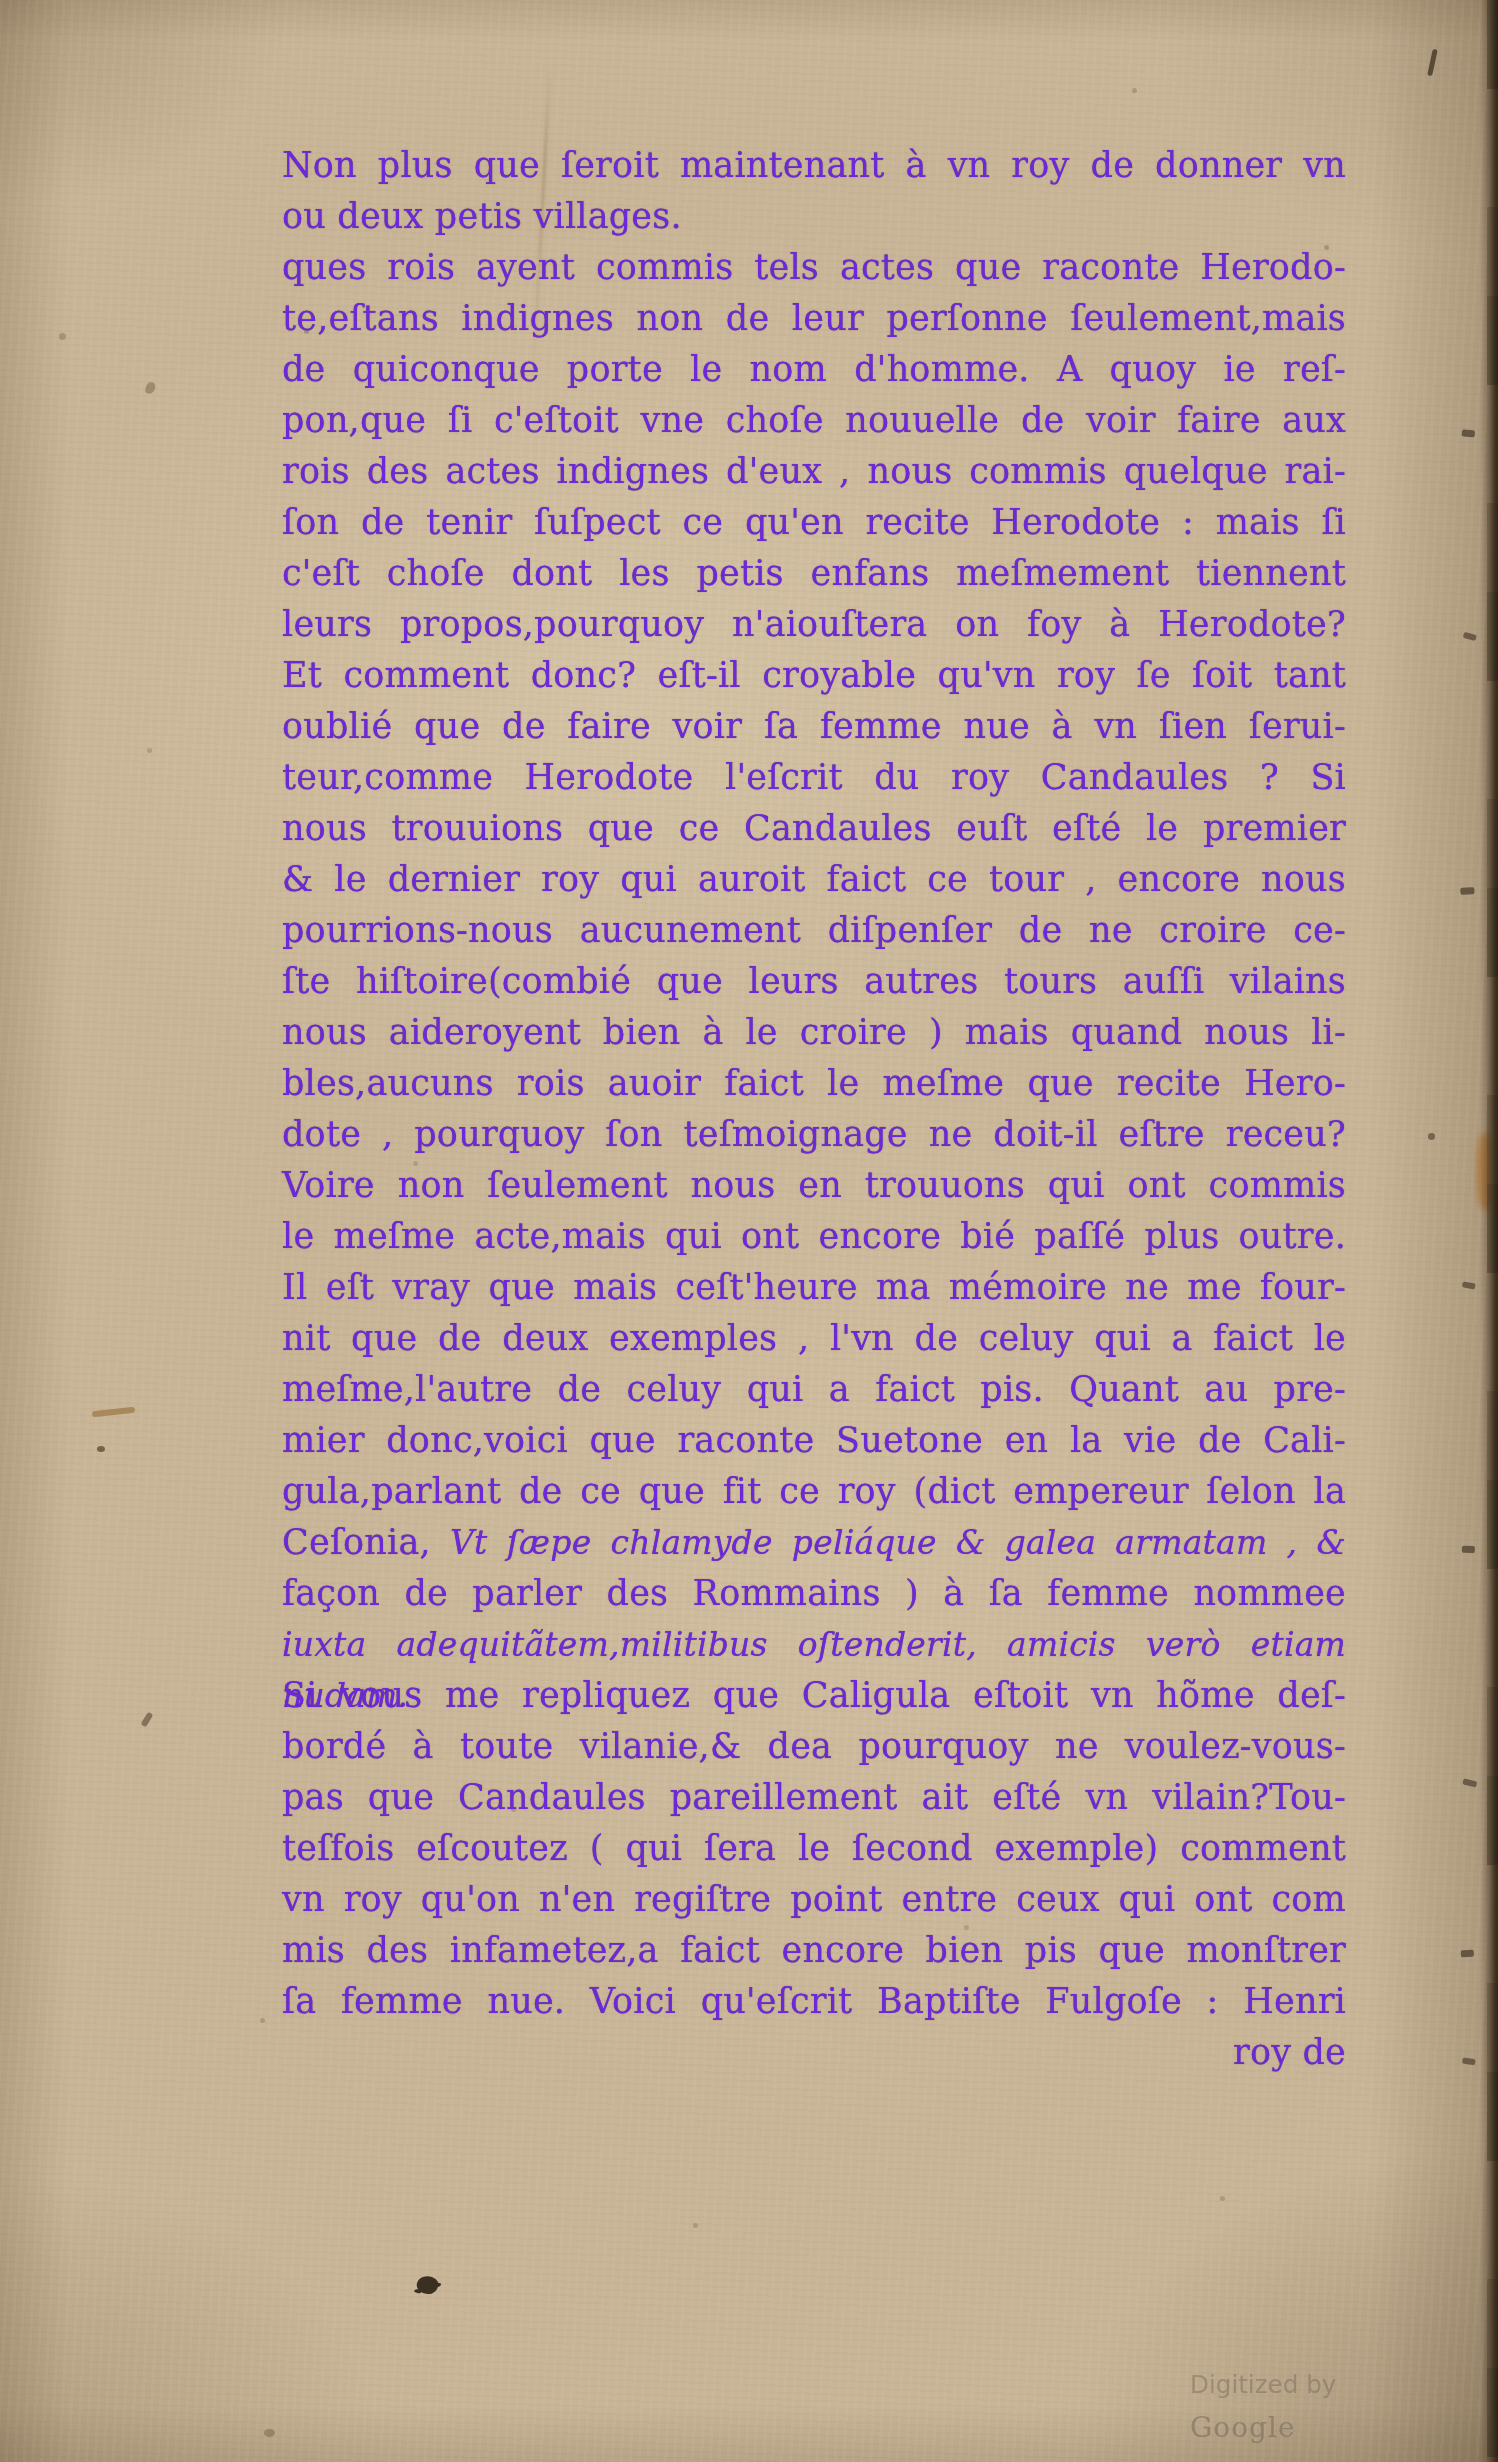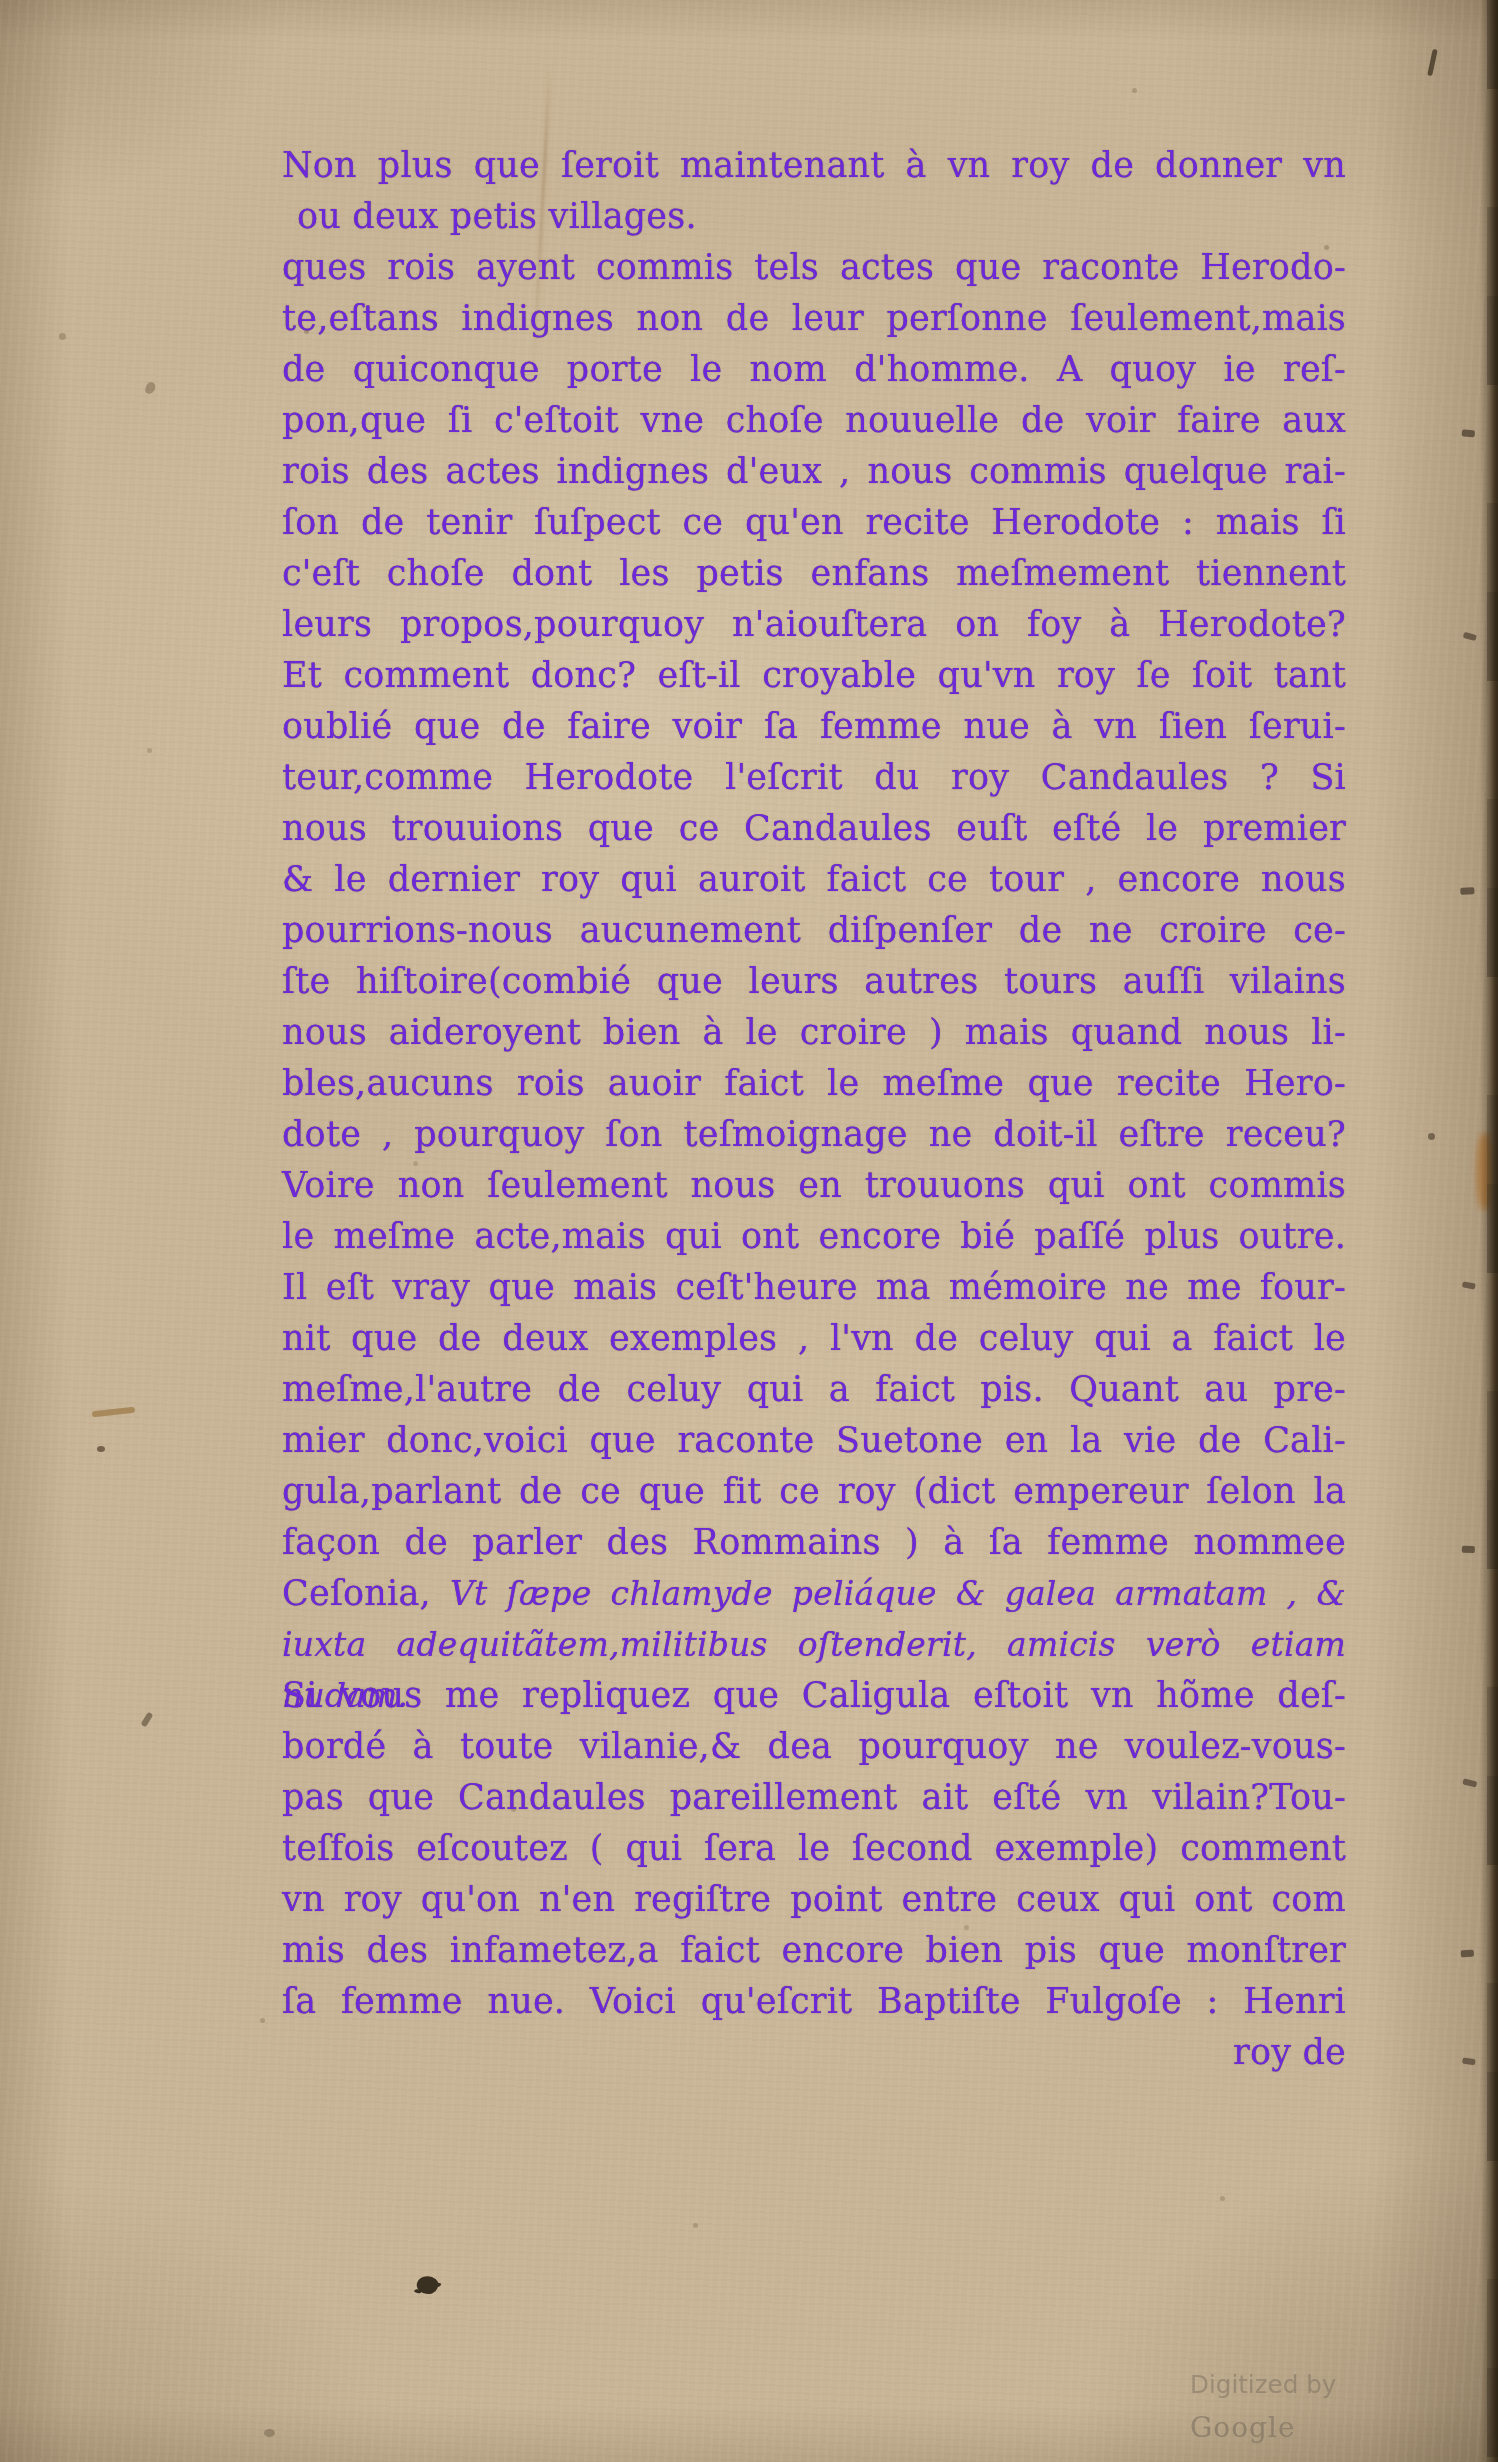--- a/index.html
+++ b/index.html
@@ -47,21 +47,21 @@
     position:absolute; left:282px; top:140px; width:1064px;
     color:#6d28d9; font-size:35px;
   }
   .line {
     height:51px; line-height:51px;
     text-align:justify; text-align-last:justify;
     text-shadow:0 0 1px rgba(52,42,29,.65);
     letter-spacing:0.2px;
     white-space:normal;
   }
-  .al-left  { text-align:left;  text-align-last:left;margin-left:15px; }
+  .al-left  { text-align:left;  text-align-last:left; }
   .al-right { text-align:right; text-align-last:right; }
   .indent   { text-indent:49px; }
   .run.it   { font-style:italic; font-size:33px; }
   
   .watermark {
     position:absolute; left:1190px; top:2370px;
     display:flex; align-items:baseline; gap:11.8px;
     color:rgba(114,103,89,.55); pointer-events:none;flex-direction:column;
   }
   .watermark .prefix { font-size:24.6px; font-family:"DejaVu Sans", sans-serif; opacity:.85; }
@@ -137,22 +137,22 @@
     <div class="line"><span class="run">nous aideroyent bien à le croire ) mais quand nous li-</span></div>
     <div class="line"><span class="run">bles,aucuns rois auoir faict le meſme que recite Hero-</span></div>
     <div class="line"><span class="run">dote , pourquoy ſon teſmoignage ne doit-il eſtre receu?</span></div>
     <div class="line"><span class="run">Voire non ſeulement nous en trouuons qui ont commis</span></div>
     <div class="line"><span class="run">le meſme acte,mais qui ont encore bié paſſé plus outre.</span></div>
     <div class="line"><span class="run">Il eſt vray que mais ceſt'heure ma mémoire ne me four-</span></div>
     <div class="line"><span class="run">nit que de deux exemples , l'vn de celuy qui a faict le</span></div>
     <div class="line"><span class="run">meſme,l'autre de celuy qui a faict pis. Quant au pre-</span></div>
     <div class="line"><span class="run">mier donc,voici que raconte Suetone en la vie de Cali-</span></div>
     <div class="line"><span class="run">gula,parlant de ce que fit ce roy (dict empereur ſelon la</span></div>
+    <div class="line"><span class="run">Ceſonia,</span><span class="run it"> Vt ſæpe chlamyde peliáque &amp; galea armatam , &amp;</span></div>
     <div class="line"><span class="run">façon de parler des Rommains ) à ſa femme nommee</span></div>
-    <div class="line"><span class="run">Ceſonia,</span><span class="run it"> Vt ſæpe chlamyde peliáque &amp; galea armatam , &amp;</span></div>
     <div class="line"><span class="run it">iuxta adequitãtem,militibus oſtenderit, amicis verò etiam nudam.</span></div>
     <div class="line"><span class="run">Si vous me repliquez que Caligula eſtoit vn hõme deſ-</span></div>
     <div class="line"><span class="run">bordé à toute vilanie,&amp; dea pourquoy ne voulez-vous-</span></div>
     <div class="line"><span class="run">pas que Candaules pareillement ait eſté vn vilain?Tou-</span></div>
     <div class="line"><span class="run">teſfois eſcoutez ( qui ſera le ſecond exemple) comment</span></div>
     <div class="line"><span class="run">vn roy qu'on n'en regiſtre point entre ceux qui ont com</span></div>
     <div class="line"><span class="run">mis des infametez,a faict encore bien pis que monſtrer</span></div>
     <div class="line"><span class="run">ſa femme nue. Voici qu'eſcrit Baptiſte Fulgoſe : Henri</span></div>
     <div class="line al-right"><span class="run">roy de</span></div>
   </div>

